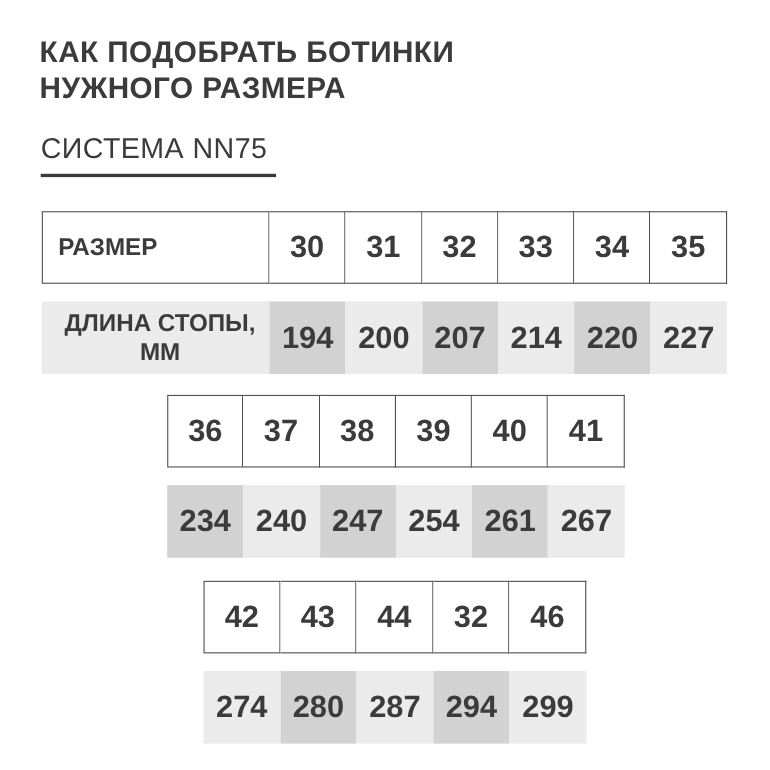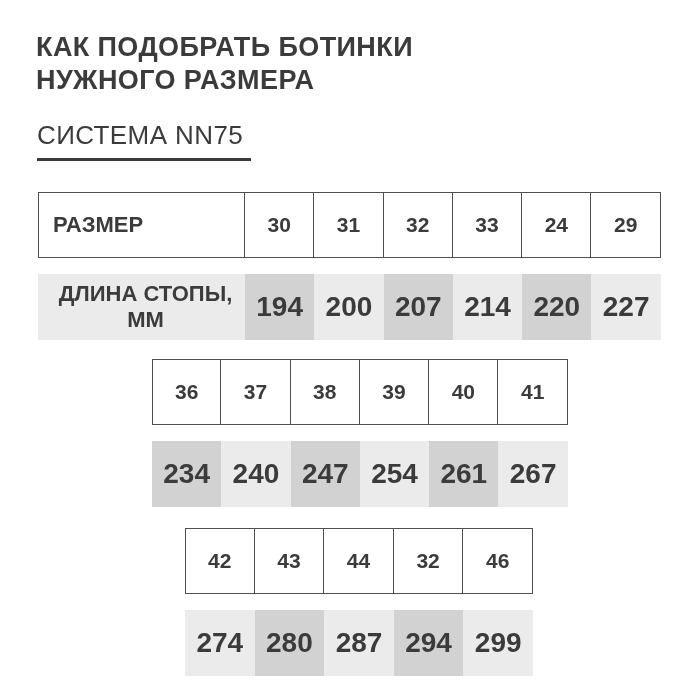--- a/index.html
+++ b/index.html
@@ -38,21 +38,21 @@
   .t2 { left: 152px; top: 359px; }
   .t3 { left: 185px; top: 528px; }
 
   .row { display: flex; height: 66px; }
 
   .hcell {
     background: #ffffff;
     border: 1px solid var(--border);
     border-left: none;
     display: flex; align-items: center; justify-content: center;
-    font-size: 21px; font-weight: 600; color: var(--text);
+    font-size: 28px; font-weight: 600; color: var(--text);
   }
   .hcell:first-child { border-left: 1px solid var(--border); }
 
   .dcell {
     display: flex; align-items: center; justify-content: center;
     font-size: 28px; font-weight: 600; color: var(--text);
   }
   .dcell.light { background: var(--light); }
   .dcell.dark  { background: var(--dark); }
 
@@ -79,22 +79,22 @@
   <div class="subtitle">СИСТЕМА NN75</div>
   <div class="rule"></div>
 
   <div class="table t1">
       <div class="row">
         <div class="hcell label">РАЗМЕР</div>
         <div class="hcell num">30</div>
         <div class="hcell num">31</div>
         <div class="hcell num">32</div>
         <div class="hcell num">33</div>
-        <div class="hcell num">24</div>
-        <div class="hcell num">29</div>
+        <div class="hcell num">34</div>
+        <div class="hcell num">35</div>
       </div>
       <div class="row">
         <div class="dcell label">ДЛИНА СТОПЫ, ММ</div>
         <div class="dcell num dark">194</div>
         <div class="dcell num light">200</div>
         <div class="dcell num dark">207</div>
         <div class="dcell num light">214</div>
         <div class="dcell num dark">220</div>
         <div class="dcell num light">227</div>
       </div>

